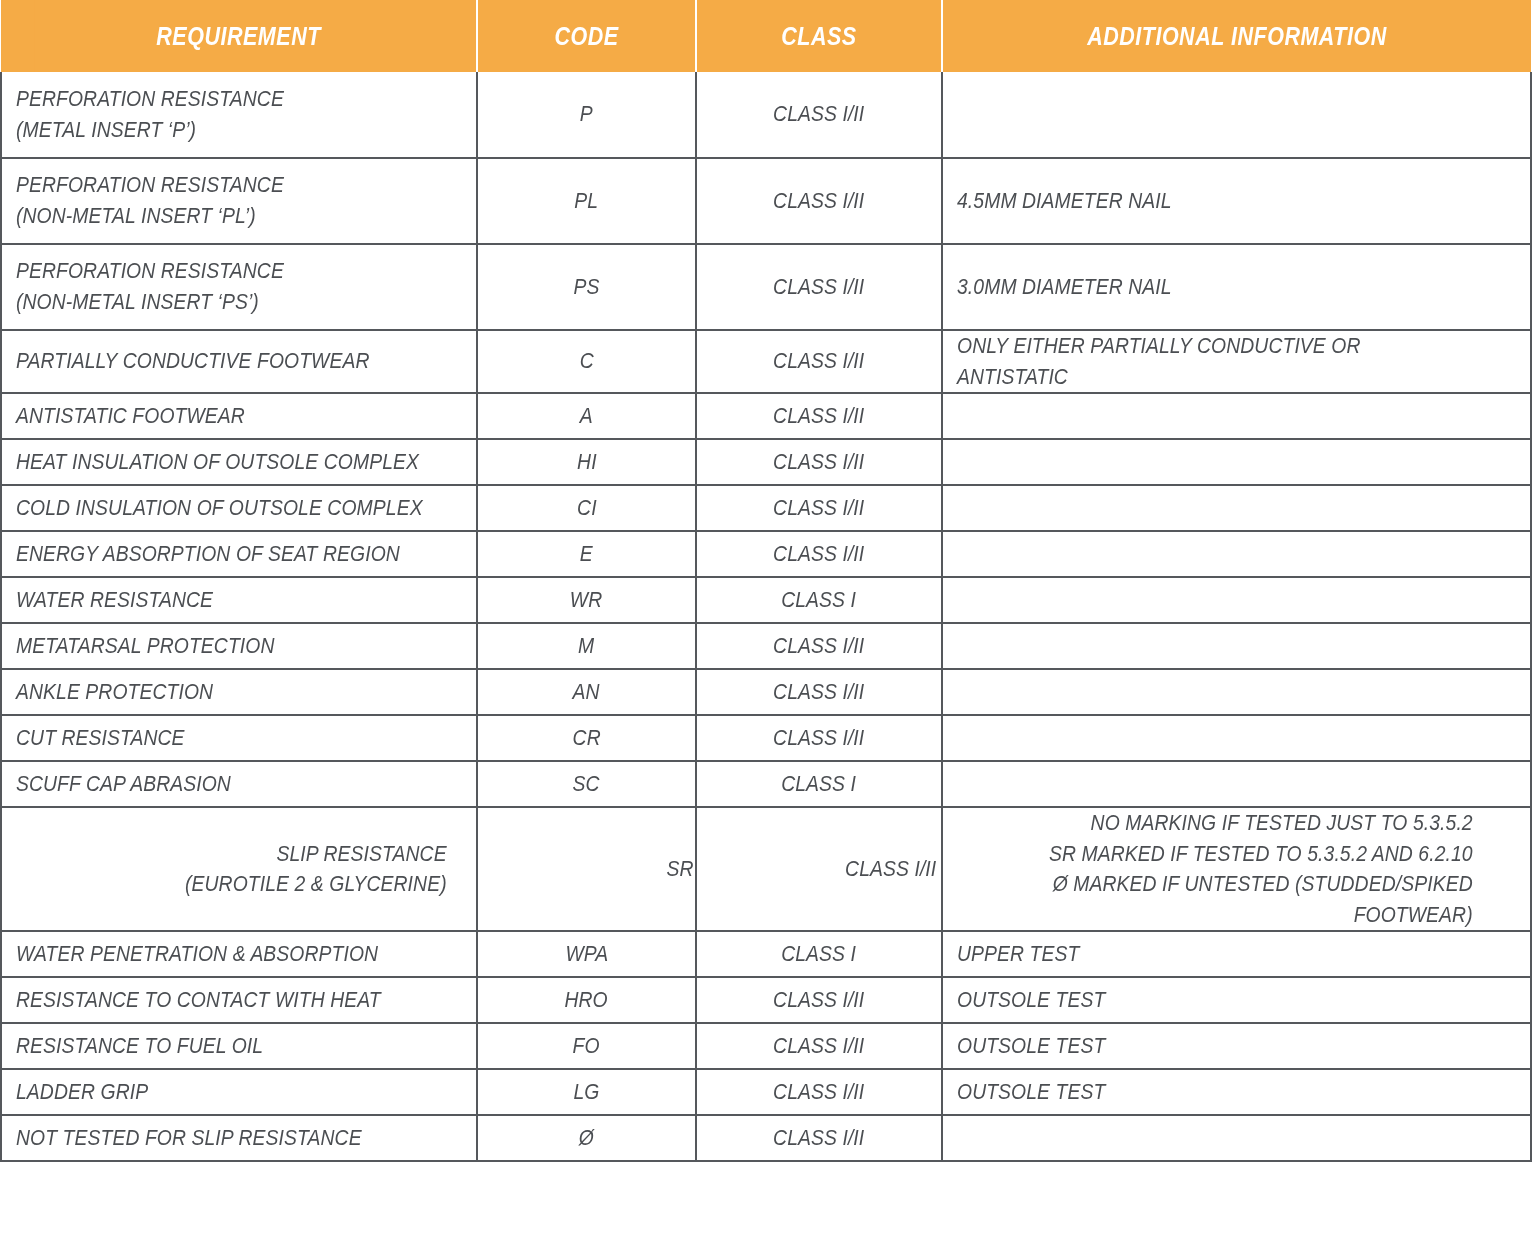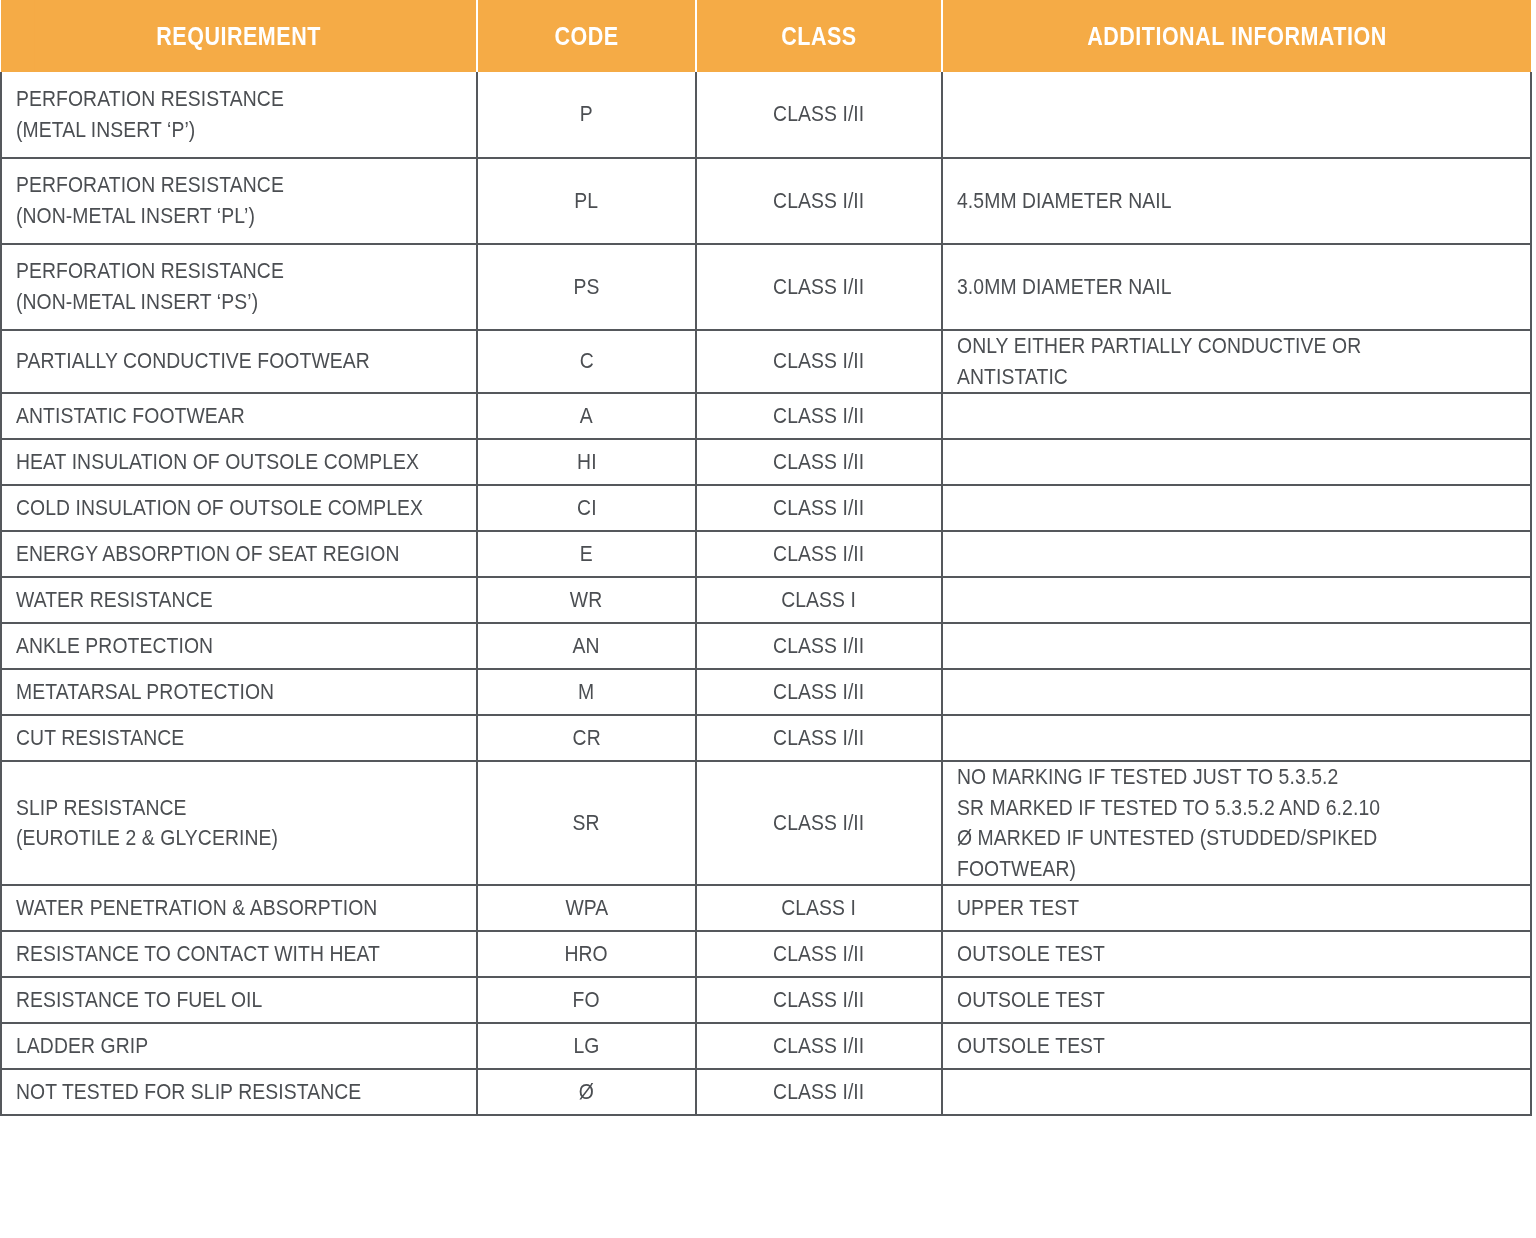--- a/index.html
+++ b/index.html
@@ -13,20 +13,21 @@
     overflow: hidden;
     font-family: "Liberation Sans", sans-serif;
     -webkit-font-smoothing: antialiased;
   }
 
   .sheet {
     position: relative;
     width: 1536px;
     height: 1238px;
     background: #ffffff;
+    font-style: italic;
   }
 
   table.spec-table {
     width: 1530px;
     margin: 0;
     border-collapse: collapse;
     table-layout: fixed;
   }
 
   
@@ -101,21 +102,21 @@
 
   
   col.c-req   { width: 476px; }
   col.c-code  { width: 219px; }
   col.c-class { width: 246px; }
   col.c-info  { width: 589px; }
 
   
   tr.r-tall td { height: 86px; }
   tr.r-std  td { height: 46px; }
-  tr.r-xtall td { height: 108px; }
+  tr.r-xtall td { height: 108px; text-align: right; }
 </style>
 </head>
 <body>
 
 <div class="sheet">
   <table class="spec-table">
     <colgroup>
       <col class="c-req">
       <col class="c-code">
       <col class="c-class">
@@ -189,35 +190,41 @@
           <td class="center"><span class="txt">CLASS I/II</span></td>
           <td><span class="txt"></span></td>
         </tr>
         <tr class="r-std">
           <td><span class="txt">WATER RESISTANCE</span></td>
           <td class="center"><span class="txt">WR</span></td>
           <td class="center"><span class="txt">CLASS I</span></td>
           <td><span class="txt"></span></td>
         </tr>
         <tr class="r-std">
+          <td><span class="txt">METATARSAL PROTECTION</span></td>
+          <td class="center"><span class="txt">M</span></td>
+          <td class="center"><span class="txt">CLASS I/II</span></td>
+          <td><span class="txt"></span></td>
+        </tr>
+        <tr class="r-std">
           <td><span class="txt">ANKLE PROTECTION</span></td>
           <td class="center"><span class="txt">AN</span></td>
           <td class="center"><span class="txt">CLASS I/II</span></td>
           <td><span class="txt"></span></td>
         </tr>
         <tr class="r-std">
-          <td><span class="txt">METATARSAL PROTECTION</span></td>
-          <td class="center"><span class="txt">M</span></td>
-          <td class="center"><span class="txt">CLASS I/II</span></td>
-          <td><span class="txt"></span></td>
-        </tr>
-        <tr class="r-std">
           <td><span class="txt">CUT RESISTANCE</span></td>
           <td class="center"><span class="txt">CR</span></td>
           <td class="center"><span class="txt">CLASS I/II</span></td>
+          <td><span class="txt"></span></td>
+        </tr>
+        <tr class="r-std">
+          <td><span class="txt">SCUFF CAP ABRASION</span></td>
+          <td class="center"><span class="txt">SC</span></td>
+          <td class="center"><span class="txt">CLASS I</span></td>
           <td><span class="txt"></span></td>
         </tr>
         <tr class="r-xtall">
           <td><span class="txt">SLIP RESISTANCE
 (EUROTILE 2 &amp; GLYCERINE)</span></td>
           <td class="center"><span class="txt">SR</span></td>
           <td class="center"><span class="txt">CLASS I/II</span></td>
           <td><span class="txt">NO MARKING IF TESTED JUST TO 5.3.5.2
 SR MARKED IF TESTED TO 5.3.5.2 AND 6.2.10
 Ø MARKED IF UNTESTED (STUDDED/SPIKED FOOTWEAR)</span></td>

